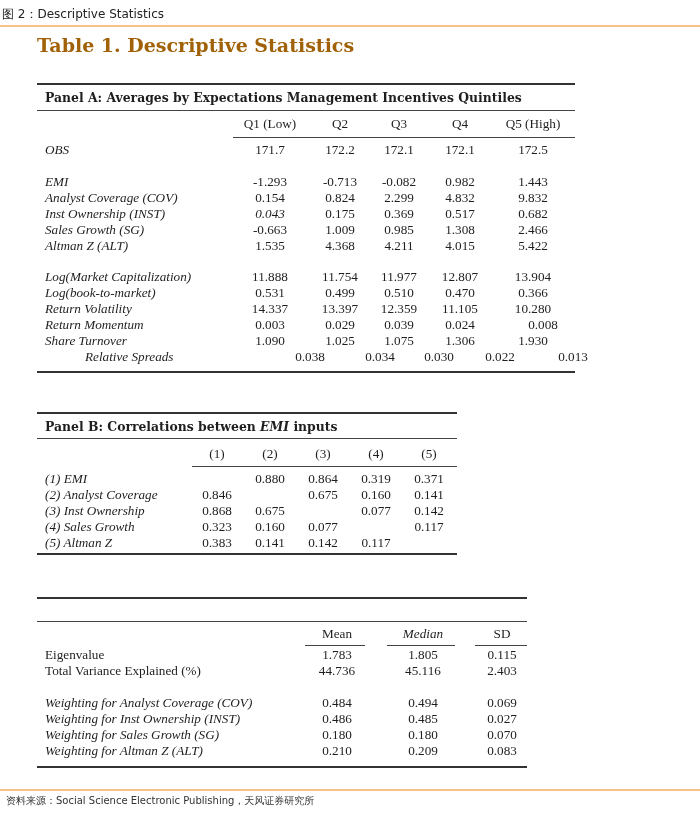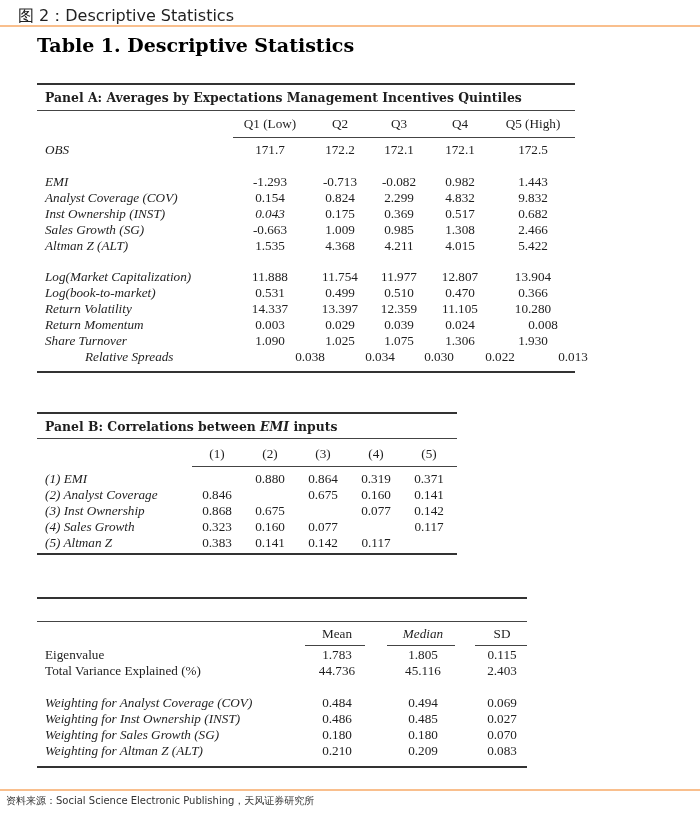--- a/index.html
+++ b/index.html
@@ -1,24 +1,24 @@
 <!DOCTYPE html>
 <html><head>
 <meta charset="utf-8">
 <style>
   html, body { margin:0; padding:0; background:#ffffff; }
   body { width:700px; height:817px; position:relative; overflow:hidden; color:#1a1a1a; }
   .caption-top {
-    position:absolute; left:18px; top:6px;
-    font-family:"DejaVu Sans", sans-serif; font-size:16px; color:#222;
+    position:absolute; left:2px; top:6px;
+    font-family:"DejaVu Sans", sans-serif; font-size:12px; color:#222;
   }
   .orange-line { position:absolute; left:0; width:700px; height:2px; background:#f9bf8d; }
   .title {
     position:absolute; left:37px; top:34px;
-    font-family:"DejaVu Serif", serif; font-weight:bold; font-size:19px; color:#000000;
+    font-family:"DejaVu Serif", serif; font-weight:bold; font-size:19px; color:#a16207;
   }
   .panel { position:absolute; font-family:"Liberation Serif", serif; font-size:13.2px; color:#1e1e1e; }
   .rule-thick { position:absolute; left:0; right:0; height:2px; background:#333; }
   .rule-thin { position:absolute; height:1px; background:#444; }
   .panel-title {
     position:absolute; left:8px; font-family:"DejaVu Serif", serif; font-weight:bold; font-size:12.4px; white-space:nowrap;
   }
   .row { position:absolute; left:0; right:0; height:16px; }
   .lbl { position:absolute; left:8px; font-style:italic; white-space:nowrap; }
   .lbl.up { font-style:normal; }

